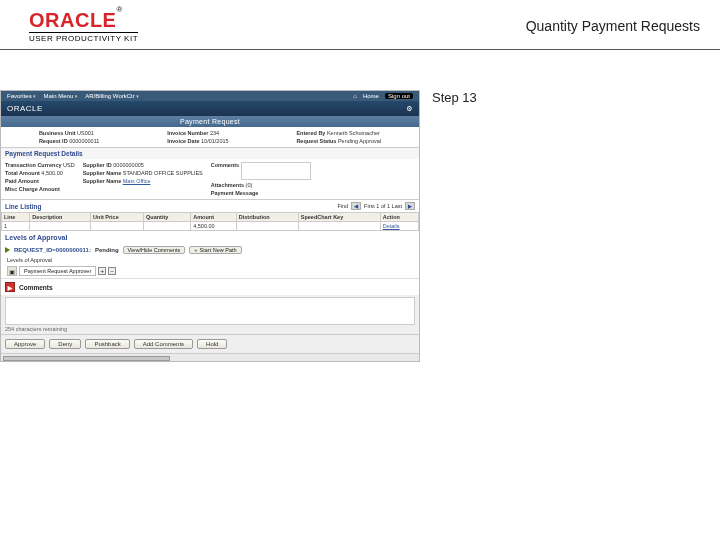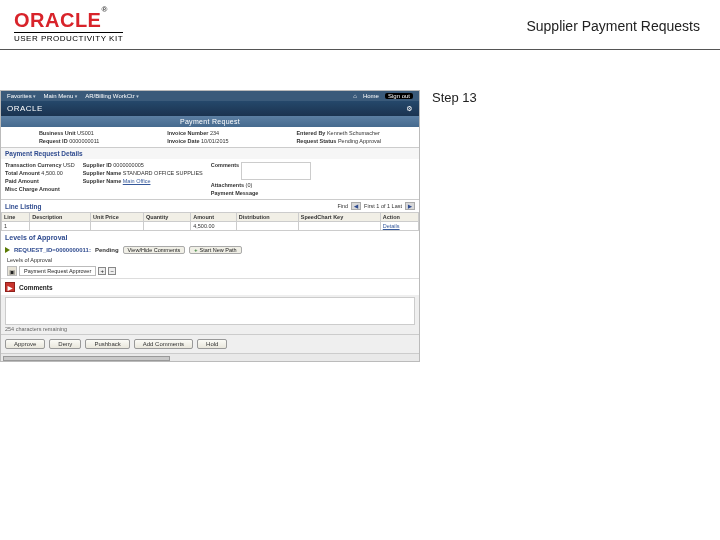--- a/index.html
+++ b/index.html
@@ -1,19 +1,19 @@
 <!DOCTYPE html>
 <html><head>
 <meta charset="utf-8">
 <style>
   * { box-sizing: border-box; margin: 0; padding: 0; }
   html, body { width: 720px; height: 540px; font-family: Arial, Helvetica, sans-serif; background: #fff; color: #222; }
 
   
-  .doc-header { display: flex; justify-content: space-between; align-items: flex-start; padding: 10px 14px 4px 14px; }
+  .doc-header { display: flex; justify-content: space-between; align-items: flex-start; padding: 10px 14px 4px 14px; margin-left: 15px; }
   .logo-block { display: flex; flex-direction: column; }
   .oracle-logo { font-family: "Arial Black", Arial, sans-serif; font-weight: 900; color: #d8232a; font-size: 20px; letter-spacing: 0.5px; line-height: 1; }
   .oracle-logo sup { font-size: 8px; top: -0.9em; position: relative; color: #444; }
   .logo-rule { border: none; border-top: 1px solid #000; margin: 2px 0 1px 0; width: 100%; }
   .upk { font-family: "Arial Narrow", Arial, sans-serif; font-size: 8px; letter-spacing: 0.5px; color: #000; }
   .doc-title { font-size: 14px; padding-top: 8px; padding-right: 6px; }
 
   .doc-rule { border: none; border-top: 1px solid #555; margin: 2px 0 0 0; }
 
   
@@ -93,21 +93,21 @@
 </style>
 </head>
 <body>
 
 <div class="doc-header">
   <div class="logo-block">
     <div class="oracle-logo"><span>ORACLE</span><sup>®</sup></div>
     <hr class="logo-rule">
     <div class="upk">USER PRODUCTIVITY KIT</div>
   </div>
-  <div class="doc-title">Supplier Payment Requests</div>
+  <div class="doc-title">Quantity Payment Requests</div>
 </div>
 <hr class="doc-rule">
 
 <div class="doc-body">
 
   <div class="left-col">
     <div class="mini-ui">
 
       <div class="mini-navbar">
         <div class="navleft">

